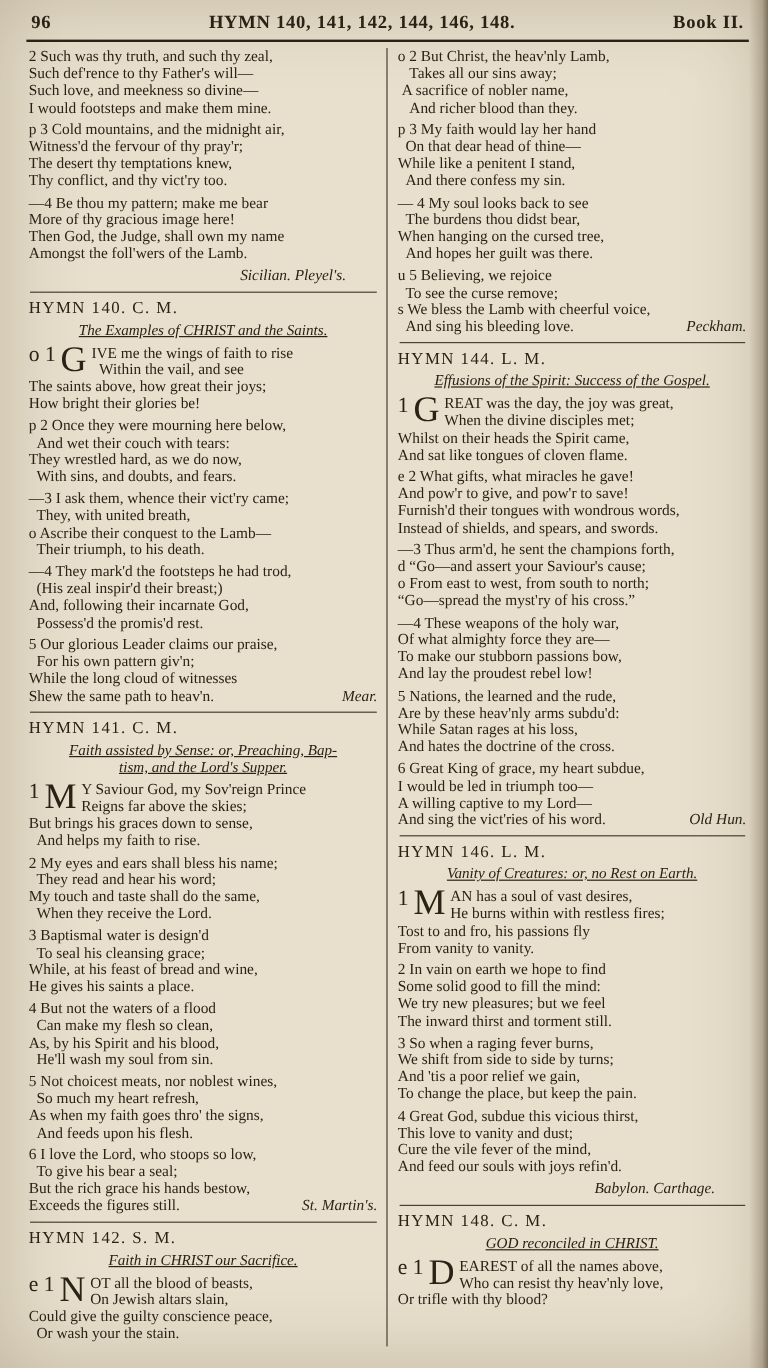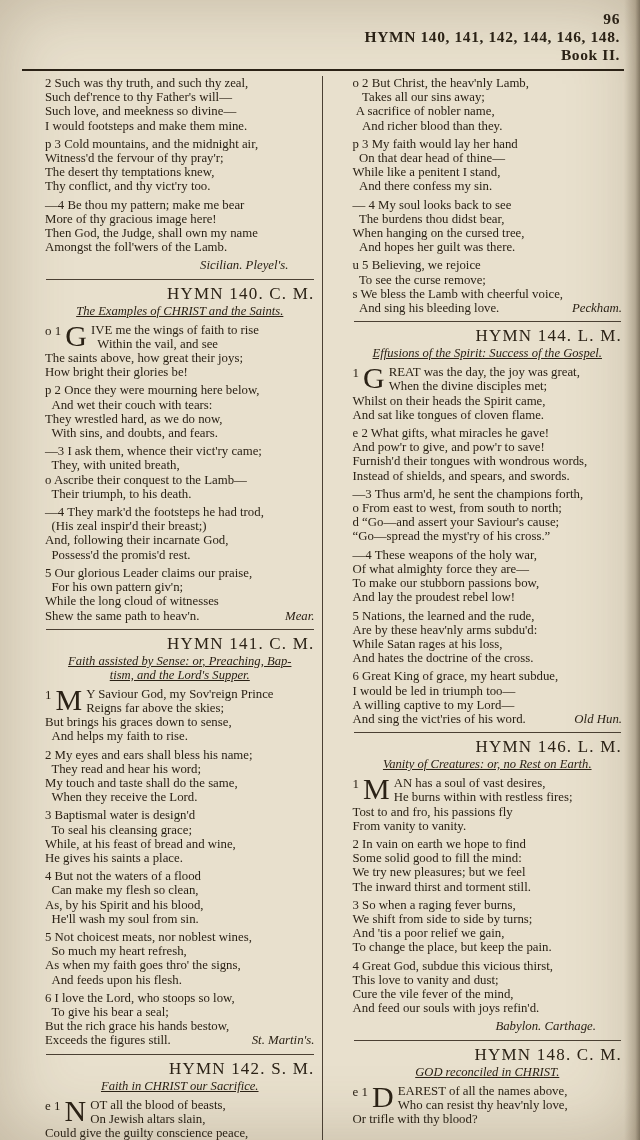--- a/index.html
+++ b/index.html
@@ -22,59 +22,58 @@
     background:var(--paper);
     box-shadow:inset 0 0 70px rgba(92,72,42,0.28);
     overflow:hidden;
   }
   .right-edge{
     position:absolute;top:0;right:0;width:16px;height:100%;
     background:linear-gradient(to right, rgba(101,85,60,0), rgba(101,85,60,0.30) 70%, rgba(60,48,30,0.55));
     pointer-events:none;
   }
   .page-header{
-    display:flex;align-items:flex-end;
+    display:flex;align-items:flex-start;
     font-weight:bold;font-size:15.5px;letter-spacing:0.6px;
     padding:2px 4px 5px 4px;
     border-bottom:2px solid var(--ink);
-    flex-direction:column;
   }
   .page-header .pnum{flex:0 0 auto;}
   .page-header .ptitle{flex:1 1 auto;text-align:center;}
   .page-header .pbook{flex:0 0 auto;}
   main{display:flex;margin-top:5px;}
-  .col{flex:1 1 0;padding:0 6px 0 2px;min-width:0;margin-left:21px;}
+  .col{flex:1 1 0;padding:0 6px 0 2px;min-width:0;}
   .col.right{padding:0 2px 0 8px;}
   .divider{
     width:0;border-left:1.5px solid var(--rule);
     margin:0 1px;align-self:stretch;
   }
   .line{
     font-size:12.8px;line-height:14.2px;
     white-space:pre-wrap;
   }
   .verse{margin:0 0 4px 0;}
   .dcwrap{float:left;display:flex;align-items:flex-start;margin:0 4px 0 0;}
-  .vmark{font-size:13px;line-height:14px;margin-right:4px;padding-top:1px;}
+  .vmark{font-size:18px;line-height:14px;margin-right:4px;padding-top:1px;}
   .dropcap{
     font-size:30px;line-height:26px;
     font-family:"Liberation Serif","DejaVu Serif",serif;
   }
   .line.with-attr{display:flex;white-space:normal;}
   .line.with-attr .ltext{white-space:pre-wrap;}
   .line.with-attr .lattr{margin-left:auto;font-style:italic;padding-left:6px;}
   .attr-line{
     font-size:12.8px;line-height:14.2px;
     text-align:right;font-style:italic;
     padding-right:26px;margin-bottom:2px;
   }
   .hrule{border-top:1.3px solid var(--rule);margin:6px 1px 6px 1px;}
   .hymn-heading{margin:1px 0 5px 0;}
   .hymn-title{
-    text-align:right;font-size:17px;letter-spacing:1.2px;
+    text-align:left;font-size:14px;letter-spacing:1.2px;
     line-height:16px;margin-bottom:2px;
   }
   .hymn-subtitle{
     text-align:center;font-style:italic;
     font-size:12.6px;line-height:14px;text-decoration:underline;
   }
 </style>
 </head>
 <body>
 
@@ -257,22 +256,22 @@
           <div class="line">And sat like tongues of cloven flame.</div>
         </div>
         <div class="verse">
           <div class="line">e 2 What gifts, what miracles he gave!</div>
           <div class="line">And pow'r to give, and pow'r to save!</div>
           <div class="line">Furnish'd their tongues with wondrous words,</div>
           <div class="line">Instead of shields, and spears, and swords.</div>
         </div>
         <div class="verse">
           <div class="line">—3 Thus arm'd, he sent the champions forth,</div>
+          <div class="line">d “Go—and assert your Saviour's cause;</div>
           <div class="line">o From east to west, from south to north;</div>
-          <div class="line">d “Go—and assert your Saviour's cause;</div>
           <div class="line">“Go—spread the myst'ry of his cross.”</div>
         </div>
         <div class="verse">
           <div class="line">—4 These weapons of the holy war,</div>
           <div class="line">Of what almighty force they are—</div>
           <div class="line">To make our stubborn passions bow,</div>
           <div class="line">And lay the proudest rebel low!</div>
         </div>
         <div class="verse">
           <div class="line">5 Nations, the learned and the rude,</div>

